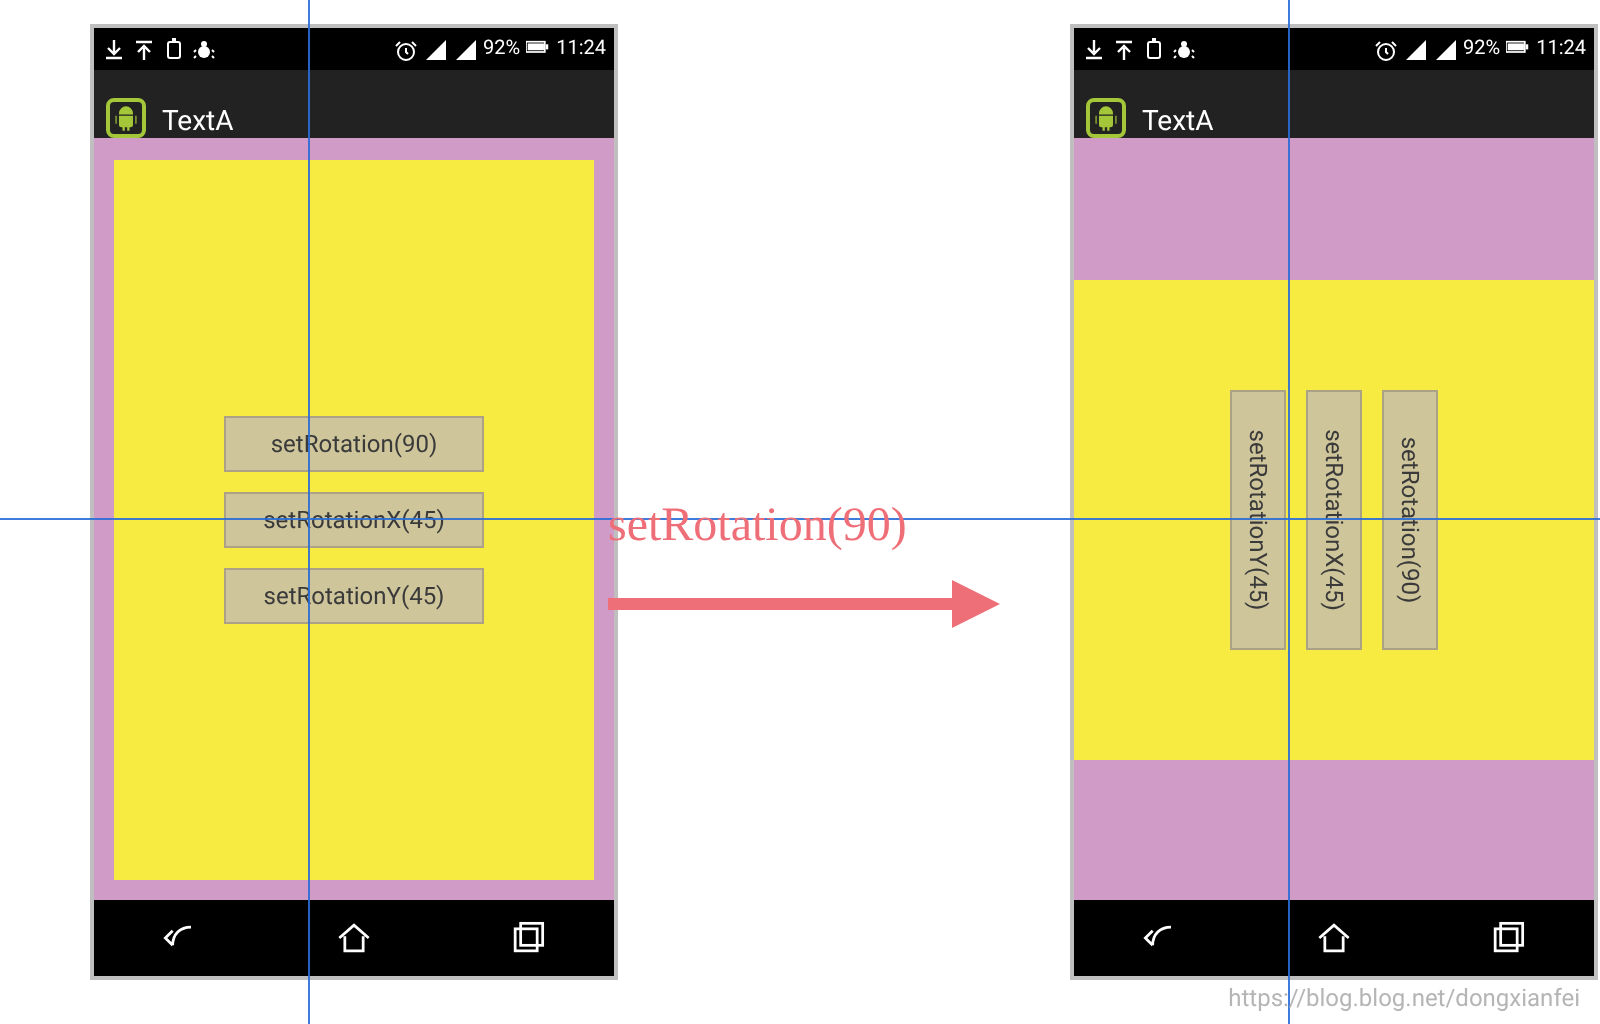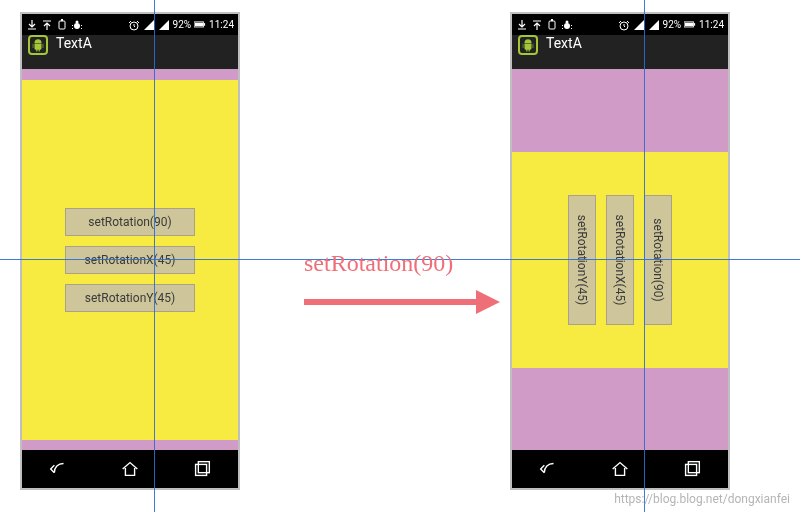--- a/index.html
+++ b/index.html
@@ -6,25 +6,26 @@
   body {
     width: 800px;
     height: 512px;
     background: #ffffff;
     font-family: Roboto, Arial, sans-serif;
     position: relative;
     overflow: hidden;
   }
   .phone {
     position: absolute;
-    width: 220px;
+    width: 264px;
     height: 478px;
     background: #a21caf;
     border: 2px solid #bfbfbf;
     overflow: hidden;
+    margin-left: 25px;
   }
   #phone-left { left: 20px; top: 12px; }
   #phone-right { left: 510px; top: 12px; }
 
   .status-bar {
     height: 21px;
     background: #000;
     color: #fff;
     font-size: 10px;
     display: flex;
@@ -34,21 +35,21 @@
   }
   .status-left, .status-right { display: flex; align-items: center; gap: 3px; }
   .status-right span { font-size: 10px; }
   .icon-box { width: 12px; height: 12px; display:inline-block; }
 
   .action-bar {
     height: 34px;
     background: #222;
     color: #fff;
     display: flex;
-    align-items: flex-start;
+    align-items: flex-end;
     padding-left: 6px;
     gap: 8px;
     font-size: 14px;
   }
   .android-icon {
     width: 20px; height: 20px;
     border: 2px solid #a4c639;
     border-radius: 4px;
     display:flex; align-items:center; justify-content:center;
     background:#222;

